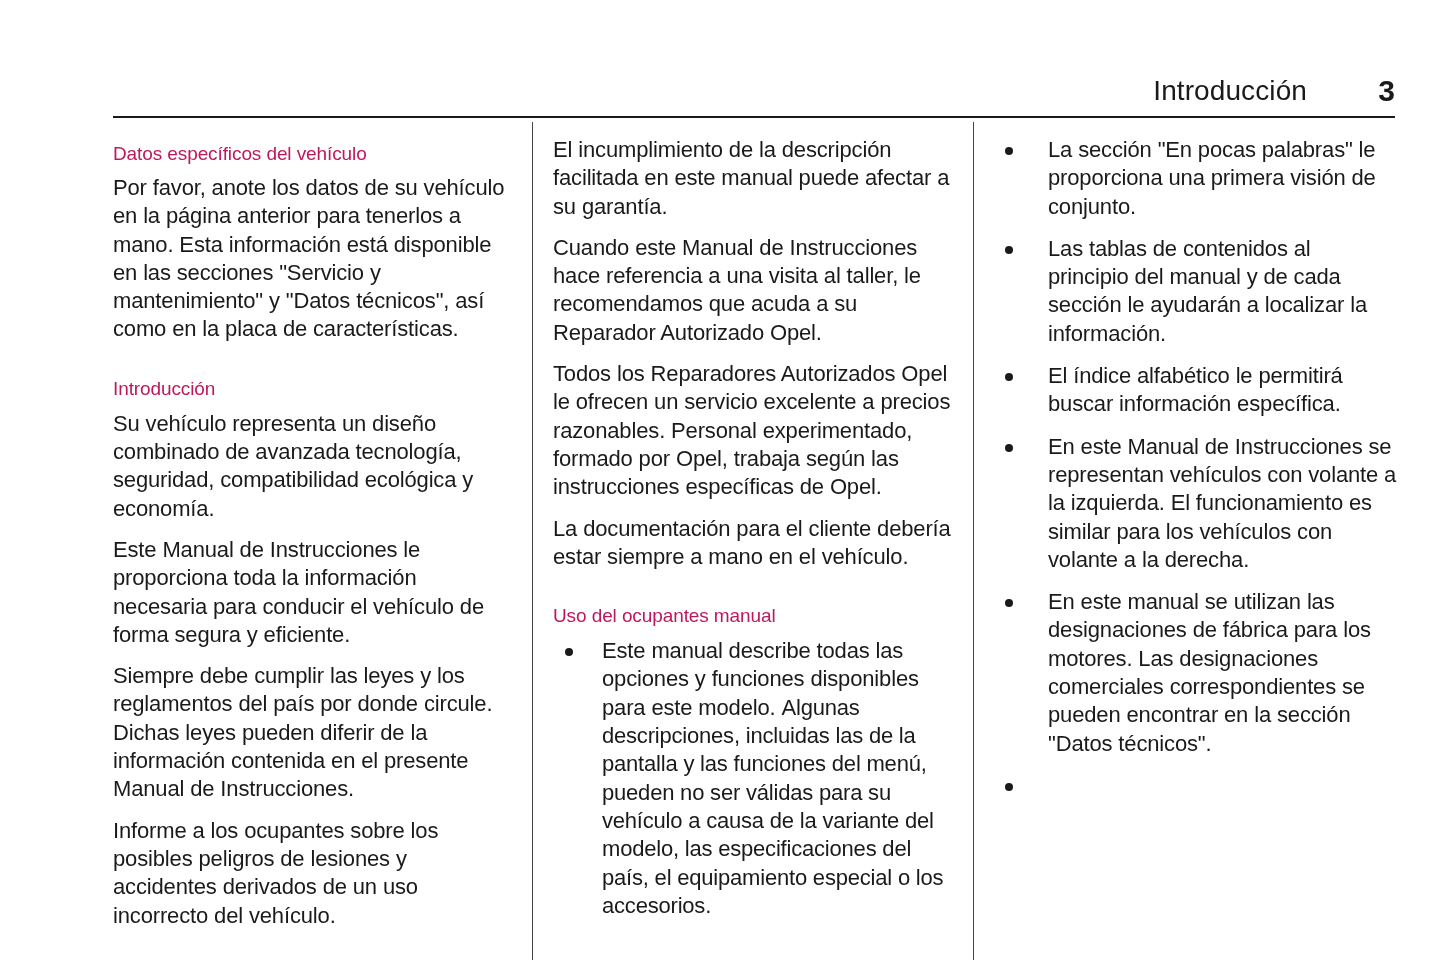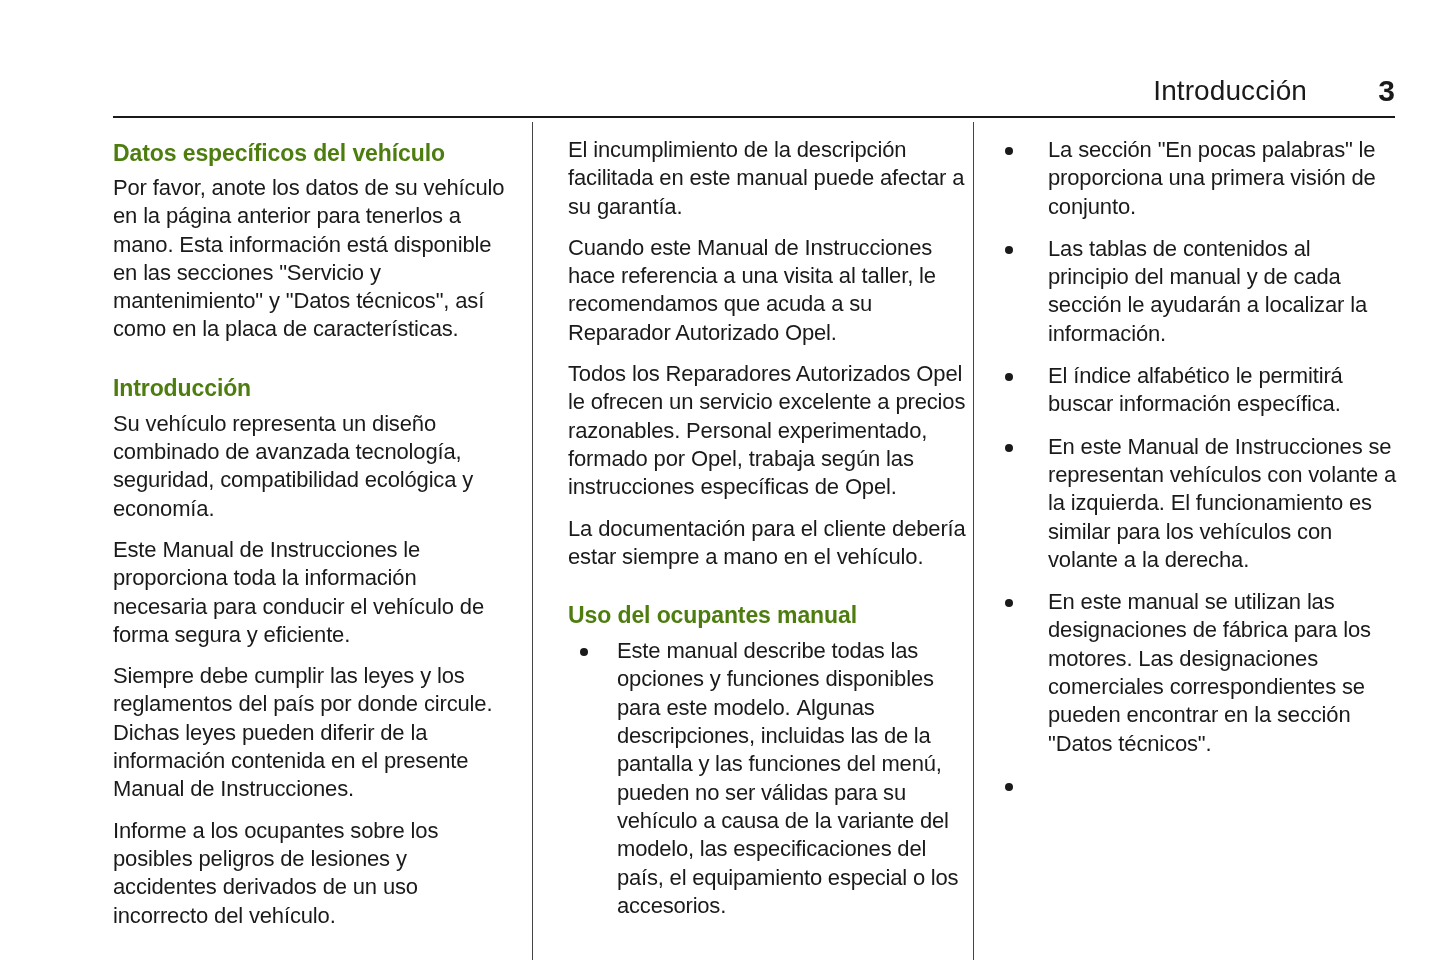--- a/index.html
+++ b/index.html
@@ -62,41 +62,41 @@
   .columns {
     position: absolute;
     left: 0;
     top: 96px;
   }
   .col {
     position: absolute;
     top: 0;
   }
   .col-1 { left: 113px;  width: 400px; }
-  .col-2 { left: 568px;  width: 400px; }
+  .col-2 { left: 553px;  width: 400px; }
   .col-3 { left: 1000px; width: 397px; }
 
   .divider {
     position: absolute;
     top: 82px;
     width: 0;
     height: 838px;
     border-left: 1.6px solid #444;
   }
   .divider-1 { left: 532px; }
   .divider-2 { left: 973px; }
 
   
   h2.section-heading {
-    font-size: 23px;
-    font-weight: bold;
+    font-size: 19px;
+    font-weight: normal;
     line-height: 35px;
     margin: 0 0 4px 0;
     letter-spacing: -0.1px;
-    color: #4d7c0f;
+    color: #be185d;
   }
   h2.section-heading.tight {
     margin-bottom: 3px;
   }
   h2.section-heading.spaced {
     margin-top: 27px;
   }
 
   p.body-text {
     font-size: 22px;

